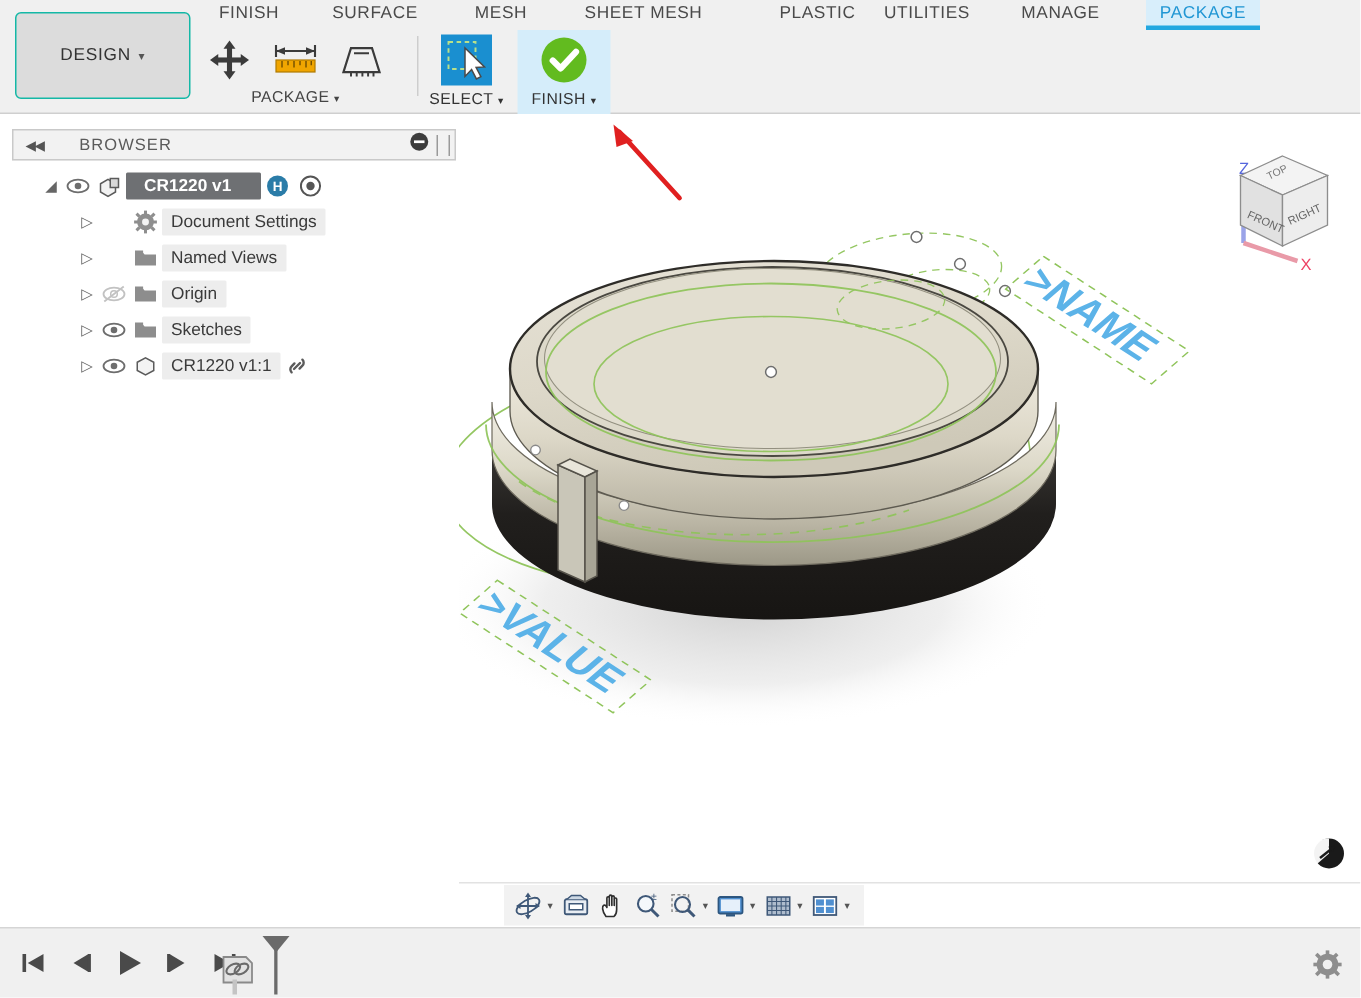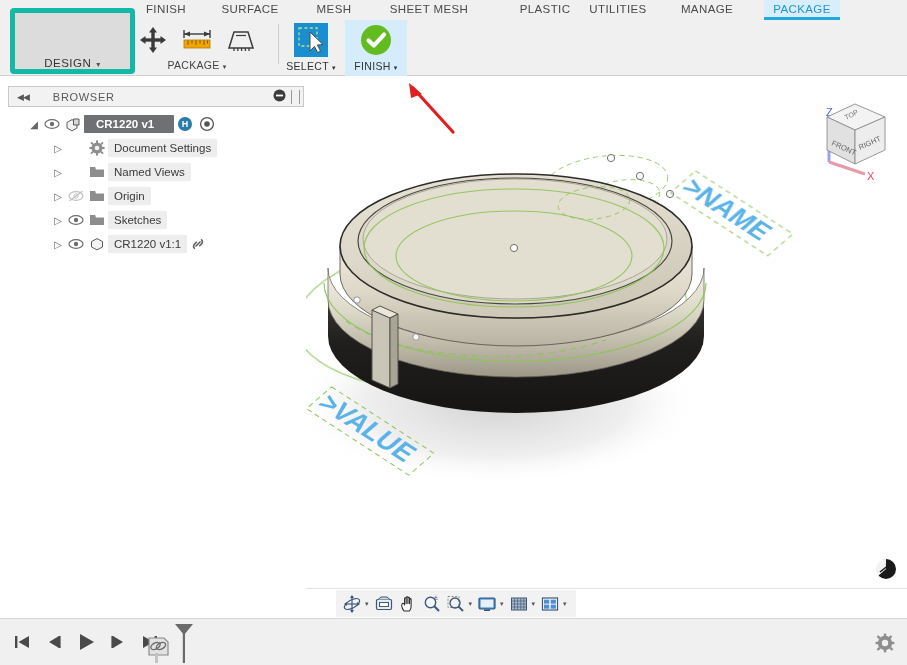--- a/index.html
+++ b/index.html
@@ -39,25 +39,25 @@
     color: #2196d4;
     background: #d8eefb;
     border-bottom: 3px solid #22a7e0;
     box-sizing: border-box;
   }
 
   .design-btn {
     position: absolute; left: 10px; top: 8px;
     width: 115px; height: 56px;
     background: #dcdcdc;
-    border: 5px solid #14b8a6;
+    border: 1px solid #14b8a6;
     border-radius: 4px;
     font-size: 11.5px; color: #333;
     letter-spacing: 0.5px;
-    display: flex; align-items: flex-end; justify-content: center;
+    display: flex; align-items: center; justify-content: center;
     cursor: default;
   }
   .design-btn .caret { margin-left: 5px; font-size: 8px; color: #555; }
 
   .ribbon-group {
     position: absolute; top: 20px; height: 56px;
   }
   .grp-icons { display: flex; align-items: flex-start; gap: 2px; }
   .rb-icon {
     width: 42px; height: 40px;

